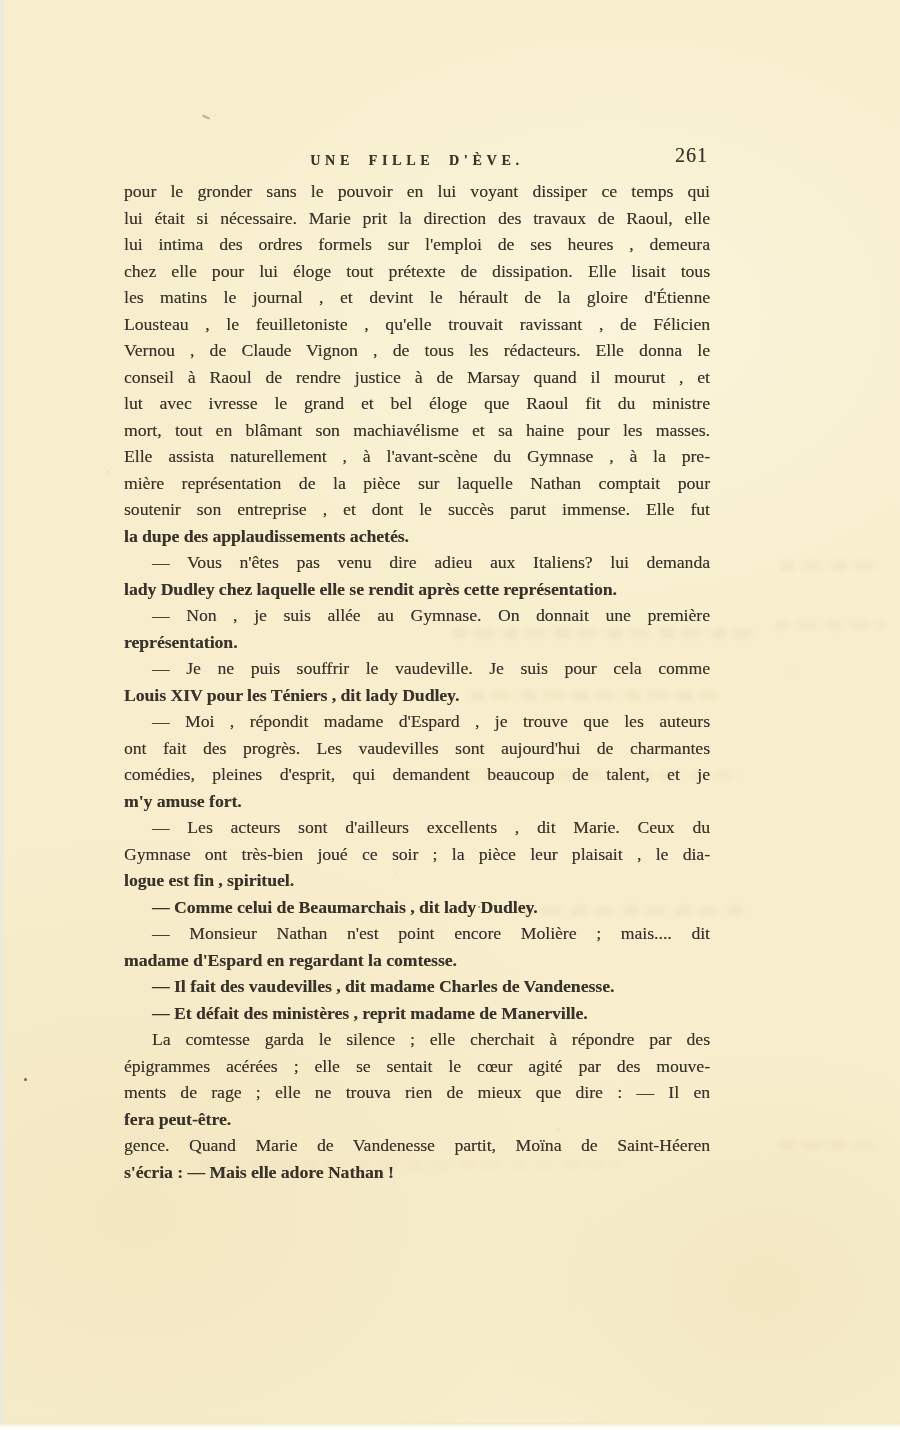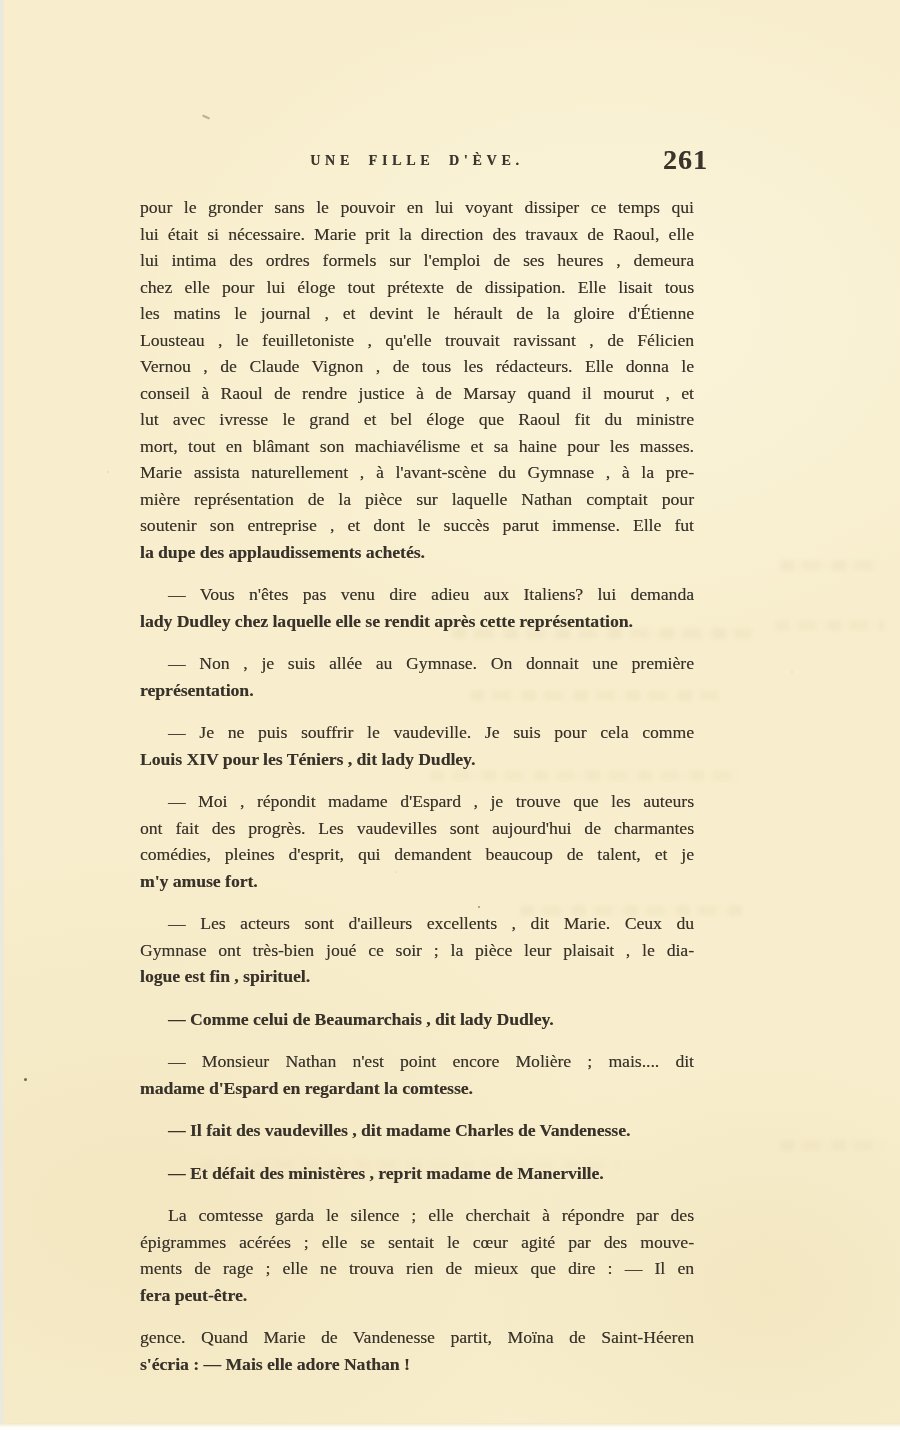--- a/index.html
+++ b/index.html
@@ -43,31 +43,31 @@
   }
   .running-title {
     position: absolute; left: 0; top: 5px; width: 100%;
     text-align: center;
     font-size: 14px; font-weight: bold;
     letter-spacing: 0.34em; word-spacing: 0.45em;
     text-shadow: 0.3px 0 0 rgba(58,52,43,0.55);
   }
   .page-number {
     position: absolute; right: 2px; top: -4px;
-    font-size: 28px; font-weight: bold;
+    font-size: 20px; font-weight: normal;
     letter-spacing: 1px;
     text-shadow: 0.3px 0 0 rgba(58,52,43,0.55);
   }
   .text-block {
     position: absolute; left: 124px; top: 178px; width: 586px;
     color: #38322a;
     font-size: 17.6px;
     text-shadow: 0.25px 0 0 rgba(56,50,42,0.5);
   }
-  .para { margin: 16px; padding: 0; }
+  .para { margin: 0; padding: 0; }
   .line {
     height: 26.5px; line-height: 26.5px;
     white-space: nowrap;
     text-align: justify;
     text-align-last: justify;
   }
   .line.indent { text-indent: 28px; }
   .line.final { text-align-last: left; font-weight: bold; }
   .speck { position: absolute; pointer-events: none; }
   .speck-dot {
@@ -128,21 +128,21 @@
         <div class="line">pour le gronder sans le pouvoir en lui voyant dissiper ce temps qui</div>
         <div class="line">lui était si nécessaire. Marie prit la direction des travaux de Raoul, elle</div>
         <div class="line">lui intima des ordres formels sur l'emploi de ses heures , demeura</div>
         <div class="line">chez elle pour lui éloge tout prétexte de dissipation. Elle lisait tous</div>
         <div class="line">les matins le journal , et devint le hérault de la gloire d'Étienne</div>
         <div class="line">Lousteau , le feuilletoniste , qu'elle trouvait ravissant , de Félicien</div>
         <div class="line">Vernou , de Claude Vignon , de tous les rédacteurs. Elle donna le</div>
         <div class="line">conseil à Raoul de rendre justice à de Marsay quand il mourut , et</div>
         <div class="line">lut avec ivresse le grand et bel éloge que Raoul fit du ministre</div>
         <div class="line">mort, tout en blâmant son machiavélisme et sa haine pour les masses.</div>
-        <div class="line">Marie assista naturellement , à l'avant-scène du Gymnase , à la pre-</div>
+        <div class="line">Elle assista naturellement , à l'avant-scène du Gymnase , à la pre-</div>
         <div class="line">mière représentation de la pièce sur laquelle Nathan comptait pour</div>
         <div class="line">soutenir son entreprise , et dont le succès parut immense. Elle fut</div>
         <div class="line final">la dupe des applaudissements achetés.</div>
       </div>
       <div class="para">
         <div class="line indent">— Vous n'êtes pas venu dire adieu aux Italiens? lui demanda</div>
         <div class="line final">lady Dudley chez laquelle elle se rendit après cette représentation.</div>
       </div>
       <div class="para">
         <div class="line indent">— Non , je suis allée au Gymnase. On donnait une première</div>

